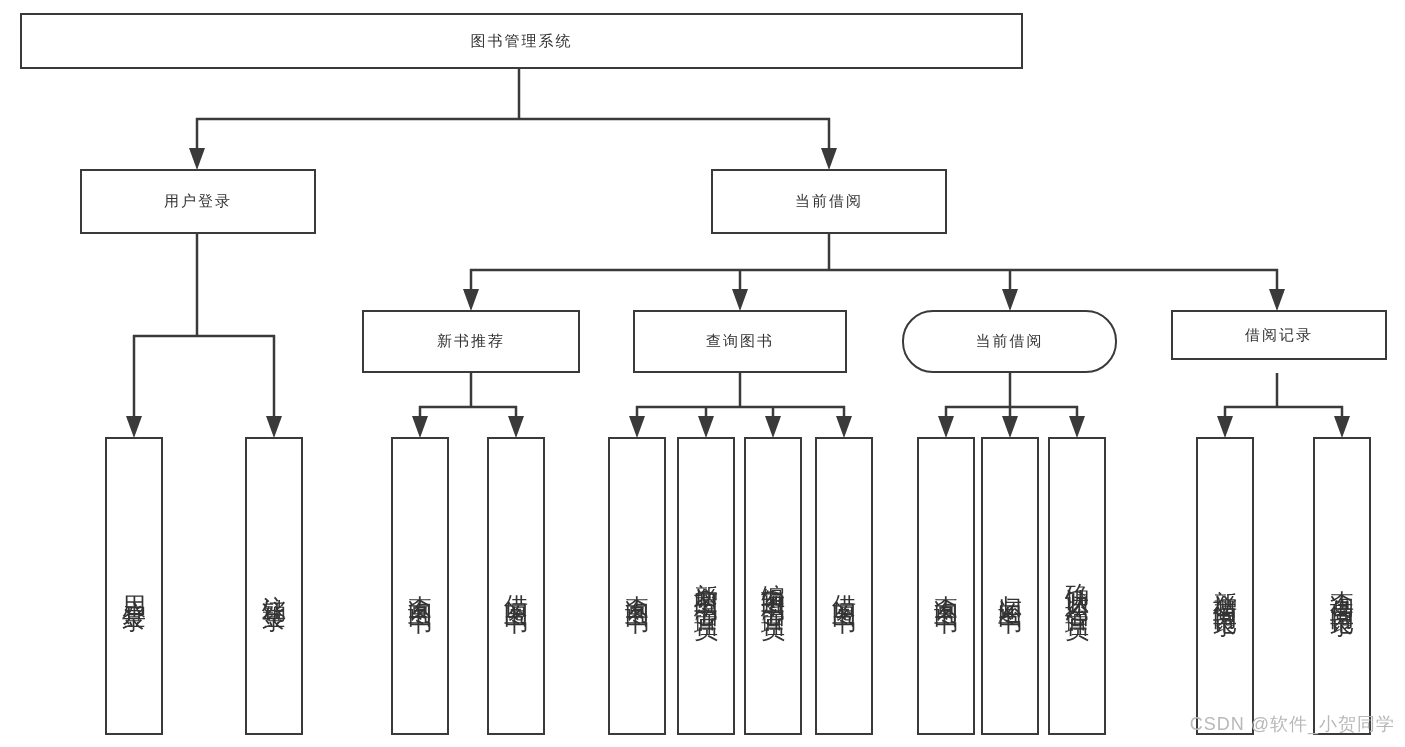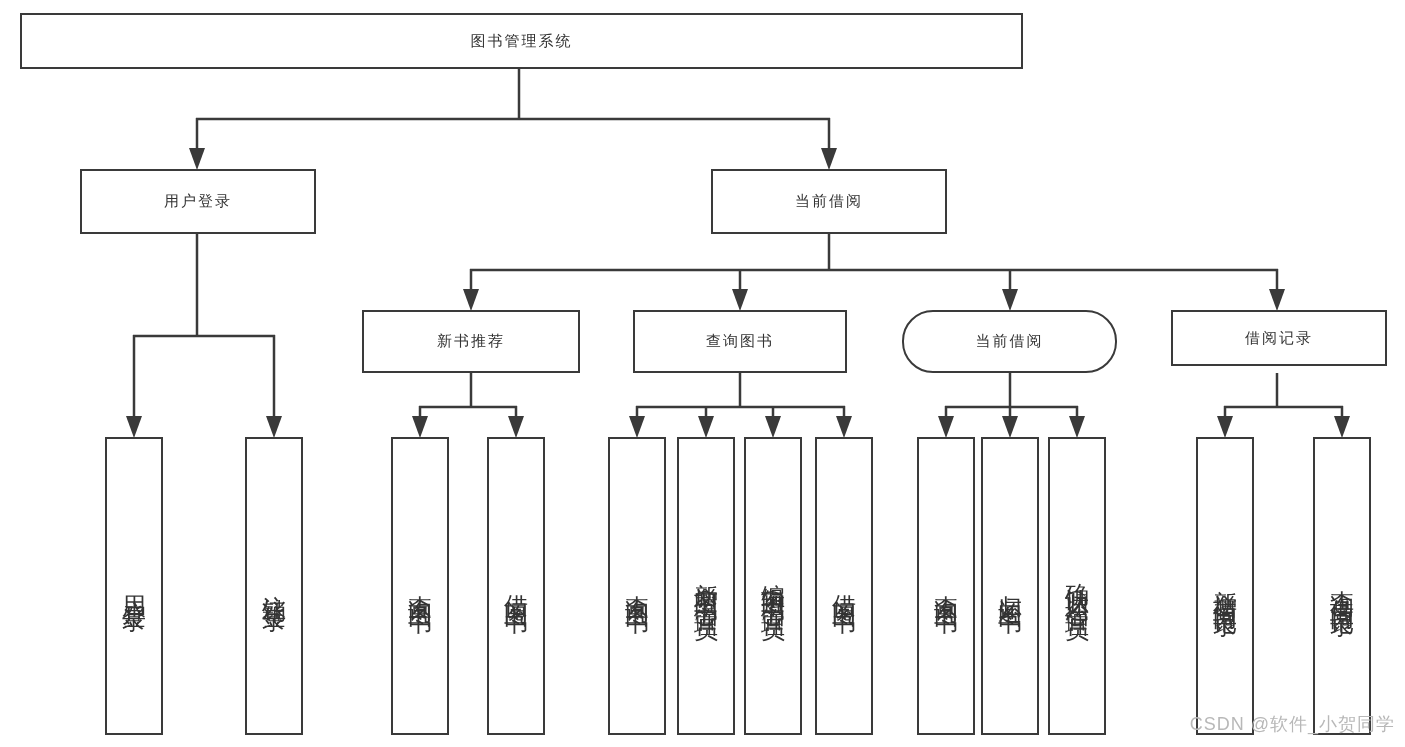--- a/index.html
+++ b/index.html
@@ -160,21 +160,21 @@
 
   <div class="box hbox" style="left:362px; top:310px; width:218px; height:63px;">
     <span class="lbl">新书推荐</span>
   </div>
   <div class="box hbox" style="left:633px; top:310px; width:214px; height:63px;">
     <span class="lbl">查询图书</span>
   </div>
   <div class="box hbox" style="left:902px; top:310px; width:215px; height:63px;border-radius:31px;">
     <span class="lbl">当前借阅</span>
   </div>
-  <div class="box hbox" style="left:1171px; top:310px; width:216px; height:56px;">
+  <div class="box hbox" style="left:1171px; top:310px; width:216px; height:50px;">
     <span class="lbl">借阅记录</span>
   </div>
 
   <div class="box vbox" style="left:105px;">
     <span class="vlbl">用户登录</span>
   </div>
   <div class="box vbox" style="left:245px;">
     <span class="vlbl">注销登录</span>
   </div>
 

